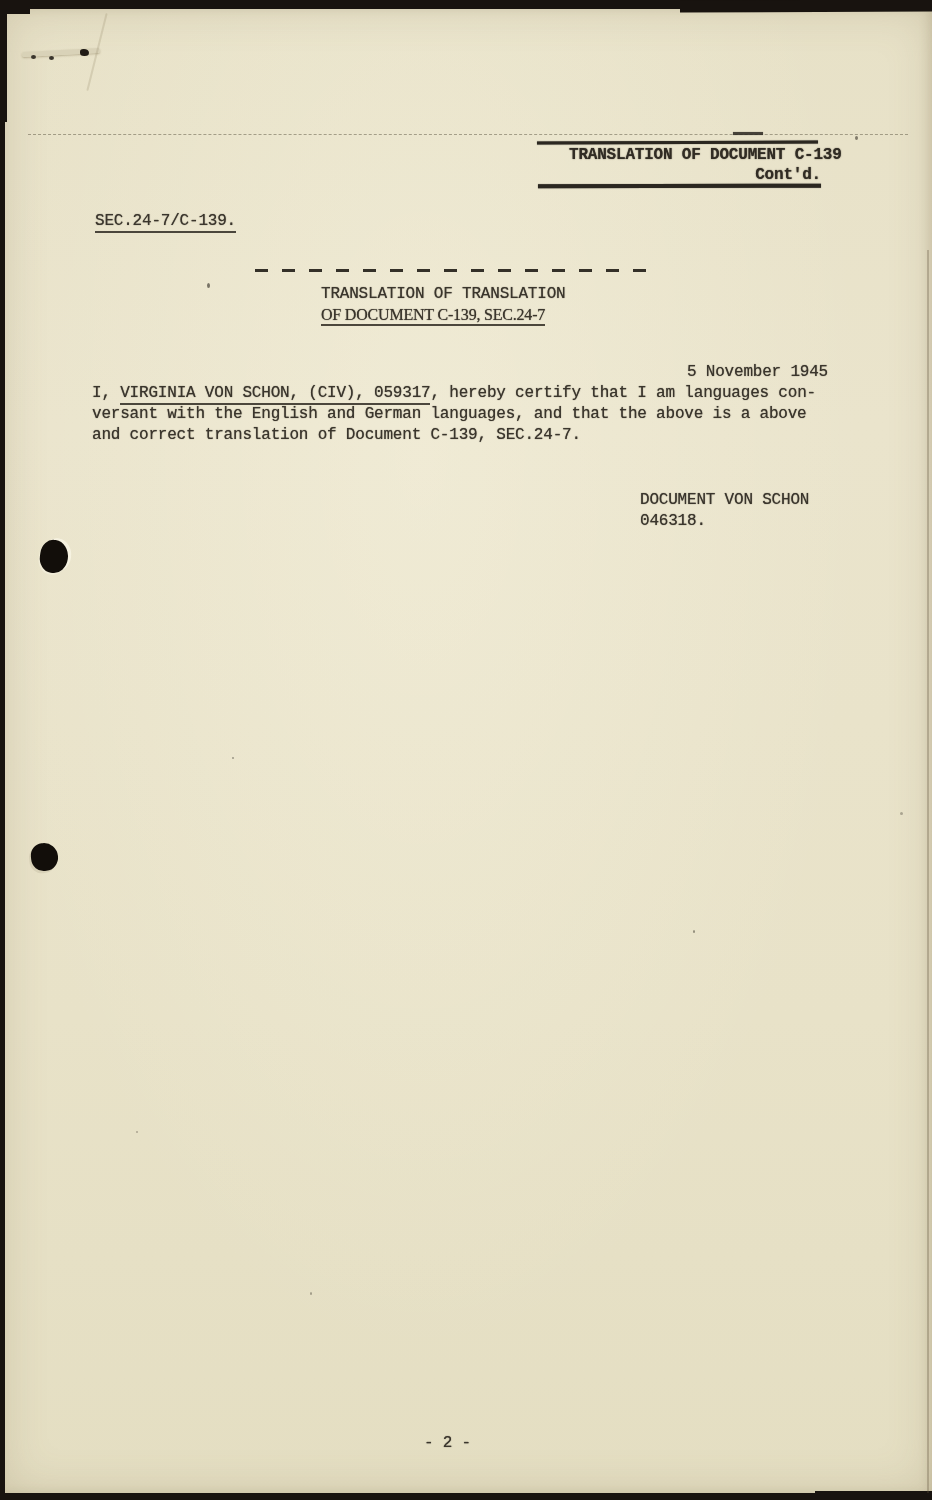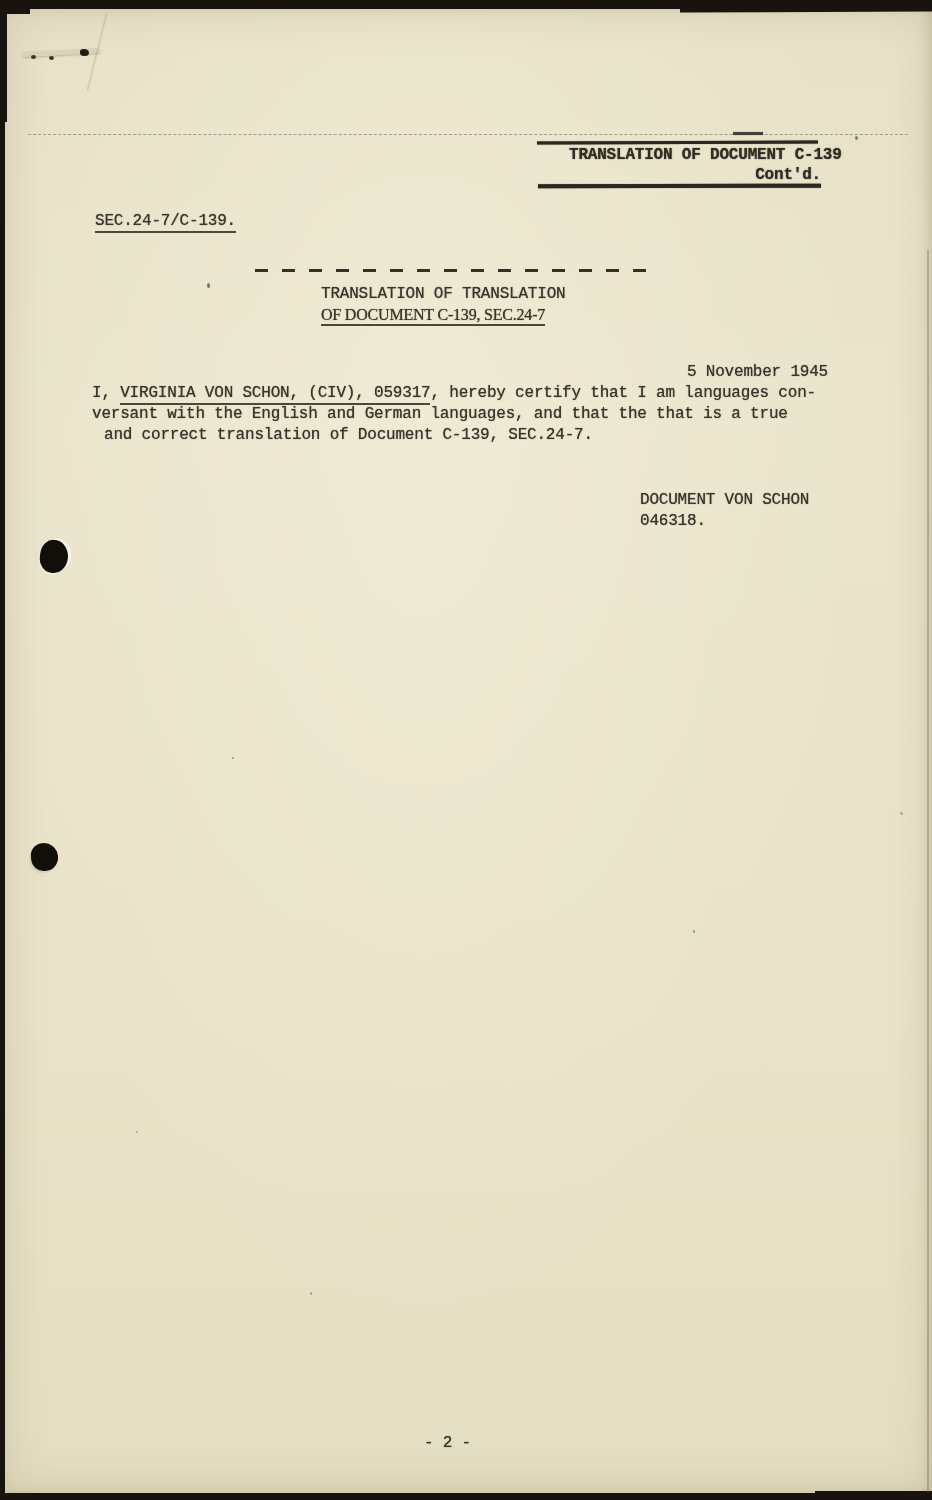--- a/index.html
+++ b/index.html
@@ -92,22 +92,22 @@
 
 <div class="dashed-sep" style="left:255px;top:269px;width:402px;"></div>
 
 <div class="ink" style="left:321px;top:284px;">TRANSLATION OF TRANSLATION</div>
 <div class="ink" style="left:321px;top:304px;font-family:Liberation Serif, serif;"><span class="uline">OF DOCUMENT C-139, SEC.24-7</span></div>
 
 <div class="ink" style="left:672px;top:362px;margin-left:15px;">5 November 1945</div>
 
 <div>
   <div class="ink" style="left:92px;top:383px;"><span>I, </span><span class="uline">VIRGINIA VON SCHON, (CIV), 059317</span><span>, hereby certify that I am languages con-</span></div>
-  <div class="ink" style="left:92px;top:404px;">versant with the English and German languages, and that the that is a true</div>
-  <div class="ink" style="left:104px;top:425px;text-align:right;">and correct translation of Document C-139, SEC.24-7.</div>
+  <div class="ink" style="left:92px;top:404px;">versant with the English and German languages, and that the above is a above</div>
+  <div class="ink" style="left:92px;top:425px;text-align:right;">and correct translation of Document C-139, SEC.24-7.</div>
 </div>
 
 <div>
   <div class="ink" style="left:640px;top:490px;">DOCUMENT VON SCHON</div>
   <div class="ink" style="left:640px;top:511px;">046318.</div>
 </div>
 
 <div class="speck" style="left:232px;top:757px;width:2px;height:2px;opacity:0.45;"></div>
 <div class="speck" style="left:693px;top:930px;width:2px;height:3px;opacity:0.5;"></div>
 <div class="speck" style="left:310px;top:1292px;width:2px;height:3px;opacity:0.4;"></div>

